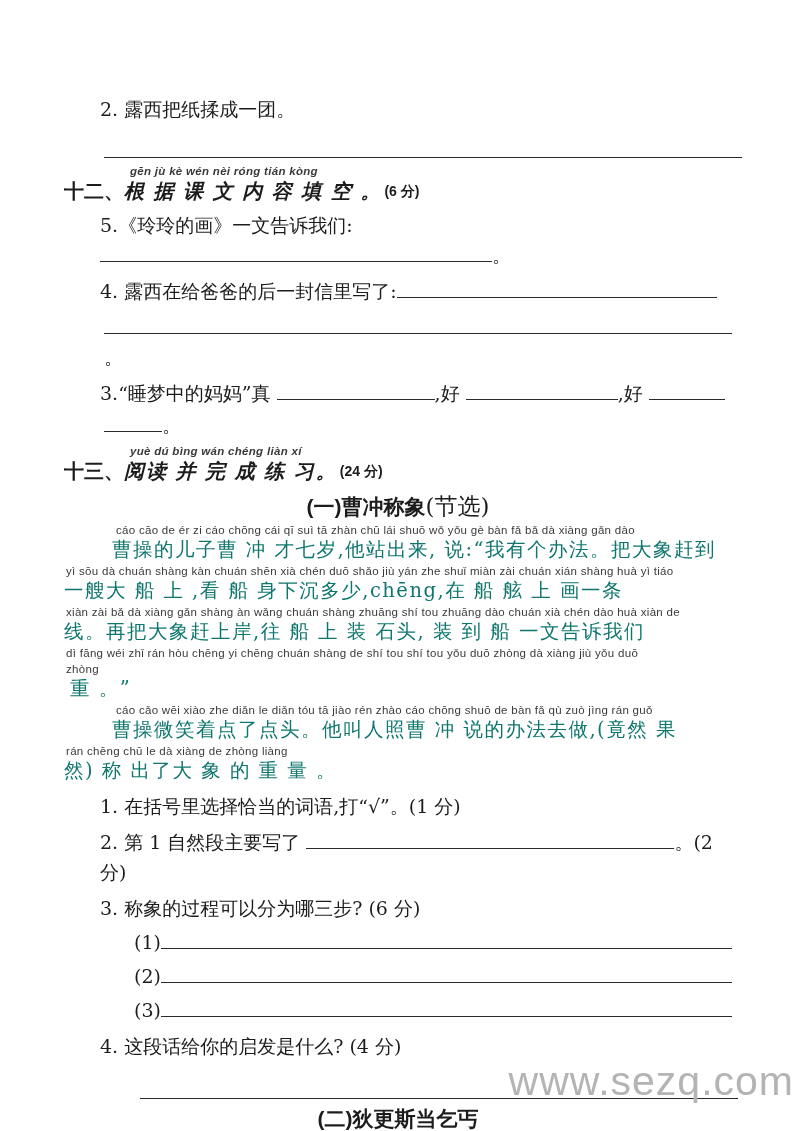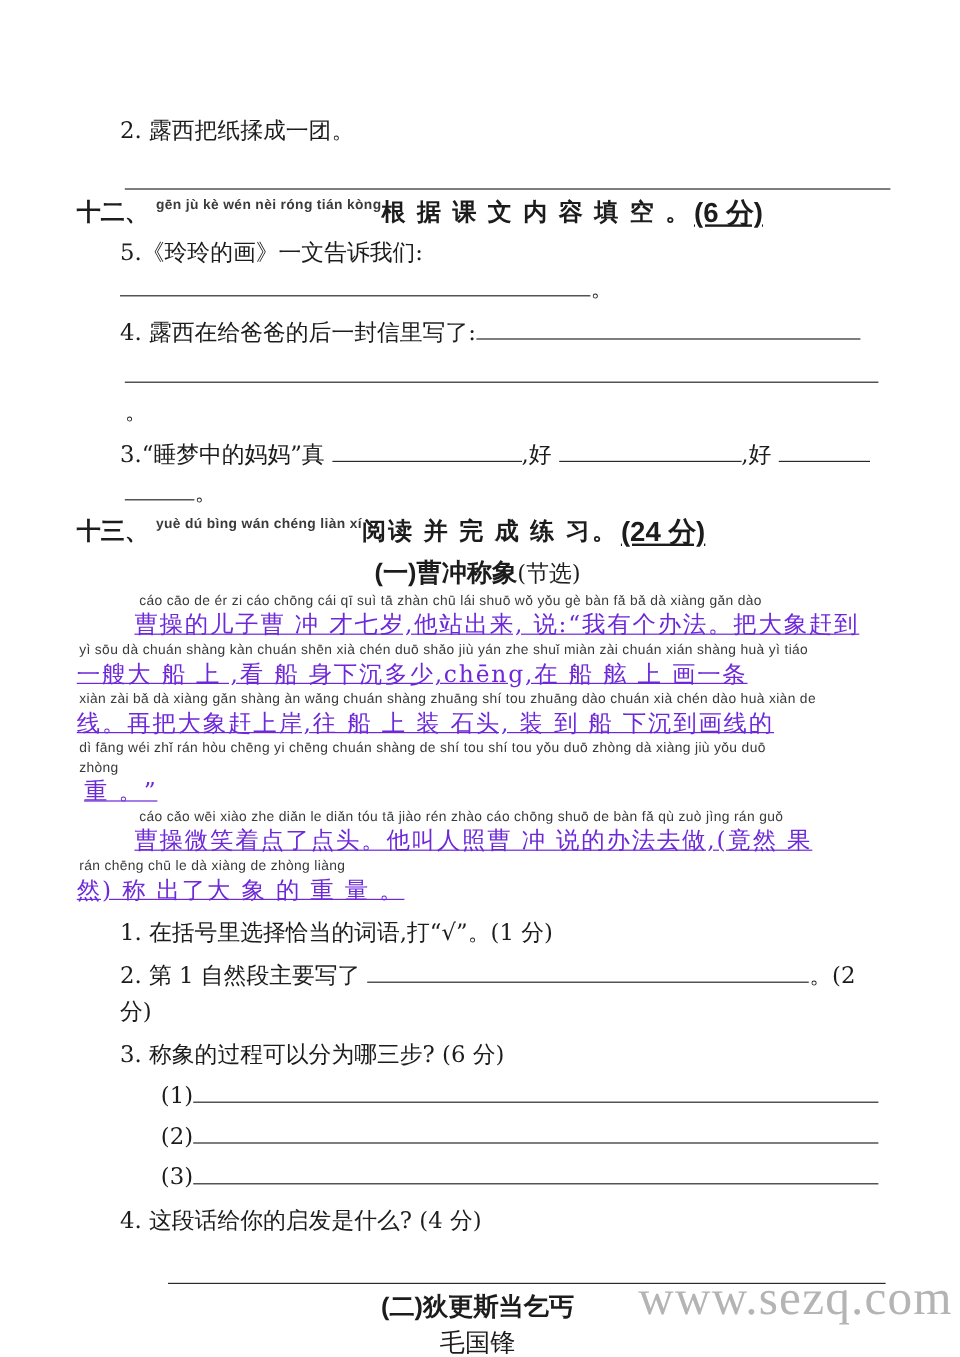--- a/index.html
+++ b/index.html
@@ -25,24 +25,24 @@
     letter-spacing:0.3px; white-space:nowrap;
   }
 
   
   .sec-header {
     display:flex; align-items:flex-end;
     font-family:"Liberation Sans","DejaVu Sans",sans-serif;
     font-weight:bold; margin-top:4px;
   }
   .sec-num { font-size:20px; line-height:26px; }
-  .sec-col { display:inline-flex; flex-direction:row; }
+  .sec-col { display:inline-flex; flex-direction:column;font-style:italic; }
   .sec-col .py { margin-left:6px; }
   .sec-title { font-size:20px; line-height:26px; letter-spacing:2px; }
-  .sec-score { font-size:23px; line-height:26px; font-weight:bold; margin-left:2px;text-decoration:underline; }
+  .sec-score { font-size:14px; line-height:26px; font-weight:bold; margin-left:2px; }
 
   
   .q { margin-left:36px; margin-top:6px; font-size:19px; line-height:30px; }
   .q .blank {
     display:inline-block; height:1em;
     border-bottom:1.6px solid #2a2a2a;
     vertical-align:baseline;
   }
   .cont { margin-left:40px; }
 
@@ -51,39 +51,39 @@
     display:inline-block; height:1em;
     border-bottom:1.6px solid #2a2a2a; vertical-align:baseline;
   }
 
   
   .p-title {
     text-align:center;
     font-family:"Liberation Sans","DejaVu Sans",sans-serif;
     font-weight:bold; font-size:21px; line-height:28px; margin-top:8px;
   }
-  .p-title .sub { font-family:"DejaVu Serif","Liberation Serif",serif; font-weight:normal; font-size:19px; }
+  .p-title .sub { font-family:"DejaVu Serif","Liberation Serif",serif; font-weight:normal; font-size:23px; }
   .p-author { text-align:center; font-size:21px; line-height:26px; margin-top:2px; }
 
   
   .pline { margin-top:2px; }
   .pline .py { margin-left:2px; }
   .pline .zh {
-    font-size:19.5px; line-height:25px; color:#6d28d9;
-    letter-spacing:1.5px; white-space:nowrap;text-decoration:underline;
+    font-size:19.5px; line-height:25px; color:#0f766e;
+    letter-spacing:1.5px; white-space:nowrap;
   }
   .pline.indent .py { margin-left:52px; }
   .pline.indent .zh { margin-left:48px; }
 
   .sub-blank-row { margin-left:70px; margin-top:4px; font-size:19px; line-height:30px; display:flex; align-items:baseline; }
   .sub-blank-row .blank { flex:1; height:1em; border-bottom:1.6px solid #2a2a2a; }
 
   .watermark {
     position:absolute; right:6px; bottom:26px;
-    font-family:Liberation Serif, serif;
+    font-family:Liberation Sans, sans-serif;
     font-size:41px; color:#b4b4b4; letter-spacing:1px;
   }
 </style>
 </head>
 <body>
 
 <div class="page">
   <div class="content">
 
     <div class="tline q" style="margin-left:36px;">2. 露西把纸揉成一团。</div>
@@ -138,21 +138,21 @@
     <div class="pline indent">
       <div class="py">cáo cāo de  ér   zi  cáo chōng cái  qī  suì    tā zhàn chū  lái    shuō     wǒ yǒu gè bàn  fǎ     bǎ  dà xiàng gǎn dào</div>
       <div class="zh">曹操的儿子曹 冲 才七岁,他站出来, 说:“我有个办法。把大象赶到</div>
     </div>
     <div class="pline">
       <div class="py">yì  sōu  dà  chuán shàng    kàn chuán shēn xià chén duō shǎo    jiù  yán zhe shuǐ miàn    zài chuán xián shàng huà  yì  tiáo</div>
       <div class="zh">一艘大 船  上 ,看 船  身下沉多少,chēng,在 船 舷  上 画一条</div>
     </div>
     <div class="pline">
       <div class="py">xiàn     zài  bǎ  dà  xiàng gǎn shàng  àn     wǎng chuán shàng zhuāng shí  tou    zhuāng dào chuán xià  chén dào huà xiàn  de</div>
-      <div class="zh">线。再把大象赶上岸,往 船  上  装 石头, 装  到 船 下沉到画线的</div>
+      <div class="zh">线。再把大象赶上岸,往 船  上  装 石头, 装  到 船 一文告诉我们</div>
     </div>
     <div class="pline">
       <div class="py">dì  fāng wéi zhǐ     rán hòu chēng  yi  chēng chuán shàng  de  shí  tou     shí  tou yǒu duō zhòng     dà  xiàng  jiù  yǒu duō</div>
     </div>
     <div class="pline">
       <div class="py">zhòng</div>
       <div class="zh" style="margin-left:6px;">重 。”</div>
     </div>
     <div class="pline indent">
       <div class="py">cáo cǎo wēi xiào zhe diǎn  le  diǎn tóu     tā  jiào rén zhào cáo chōng shuō de  bàn  fǎ  qù  zuò       jìng rán     guǒ</div>

